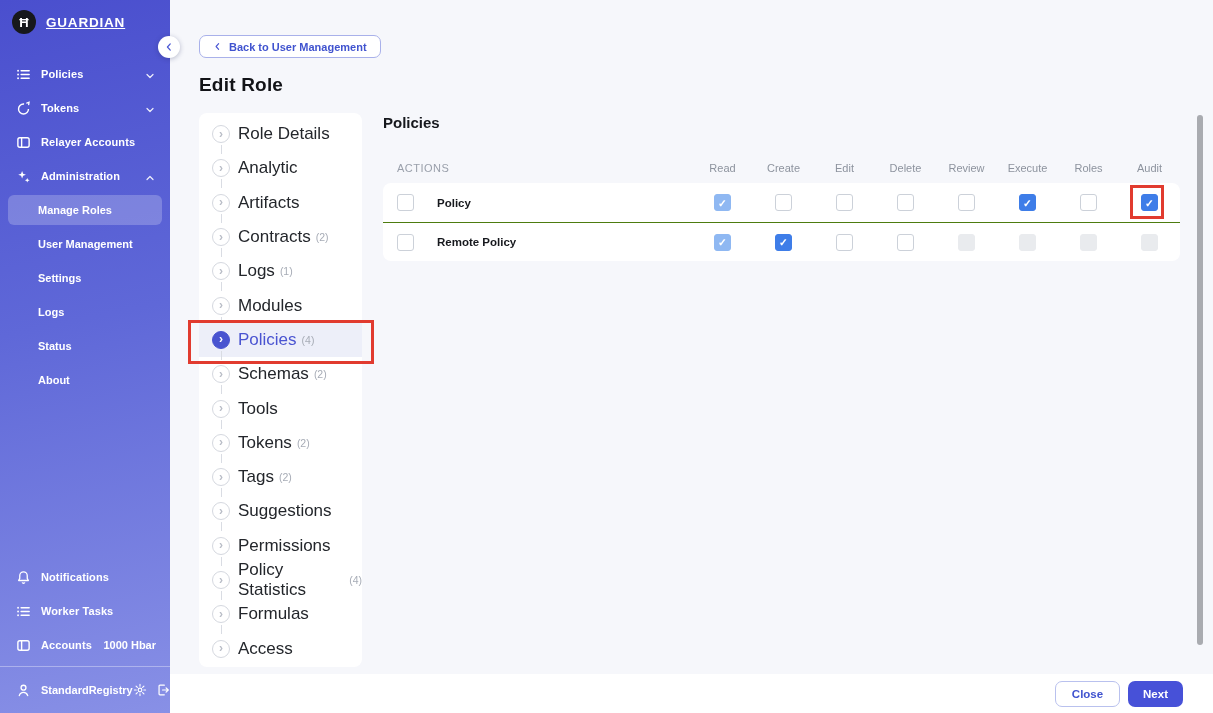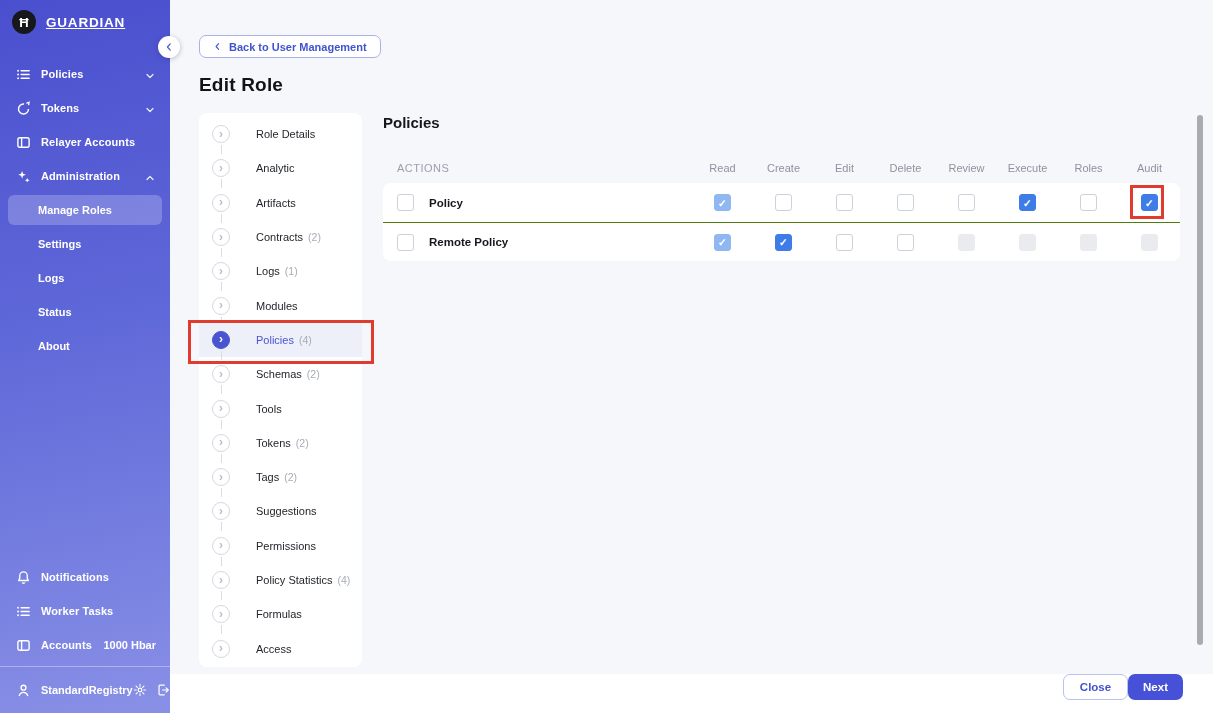--- a/index.html
+++ b/index.html
@@ -45,54 +45,54 @@
     border:1px solid #a9b1ea; border-radius:7px; display:inline-flex; align-items:center; gap:7px;
     color:#4053cf; font-size:11px; font-weight:600; cursor:pointer; }
   #back-btn svg { width:9px; height:9px; }
   #page-title { position:absolute; left:29px; top:74px; font-size:19px; font-weight:800; color:#121317; letter-spacing:0.2px; }
 
   
   #steps-card { position:absolute; left:29px; top:113px; width:163px; height:554px; background:#fff; border-radius:8px; padding-top:4px; }
   .step { position:relative; height:34.3px; display:flex; align-items:center; padding-left:13px; cursor:pointer; }
   .step .scircle { width:18px; height:18px; border-radius:50%; border:1.5px solid #d5d8df; color:#b9bdc7;
     display:flex; align-items:center; justify-content:center; font-size:12px; font-weight:700; flex:0 0 18px; line-height:1; padding-bottom:1px; }
-  .step .slabel { margin-left:26px; font-size:11px; color:#23262b; }
+  .step .slabel { margin-left:8px; font-size:17px; color:#23262b; }
   .step .scount { margin-left:5px; font-size:10.5px; color:#a7acb6; }
   .step .conn { position:absolute; left:21.5px; top:calc(50% + 11px); width:1px; height:9px; background:#d9dce3; }
   .step.active { background:#edeff9; }
   .step.active .scircle { background:#4954d0; border-color:#4954d0; color:#fff; }
   .step.active .slabel { color:#4a54d1; }
 
   
   #perm-title { position:absolute; left:213px; top:114px; font-size:15px; font-weight:600; color:#16181d; }
   #perm-header { position:absolute; left:213px; top:155px; width:797px; height:26px; display:grid;
     grid-template-columns:309px repeat(8,61px); align-items:center; }
   #perm-header .hactions { padding-left:14px; font-size:11px; color:#9aa0ab; letter-spacing:0.5px; }
   #perm-header .hcol { text-align:center; font-size:11px; color:#8d939e; }
   #perm-card { position:absolute; left:213px; top:183px; width:797px; background:#fff; border-radius:8px; overflow:hidden; }
   .perm-row { display:grid; grid-template-columns:309px repeat(8,61px); align-items:center; height:39px; }
   .perm-row + .perm-row { border-top:1px solid #4d7c0f; }
   .perm-row .rowhead { display:flex; align-items:center; padding-left:14px; }
-  .perm-row .rowhead .rlabel { margin-left:15px; font-size:11.5px; font-weight:600; color:#16181d; }
+  .perm-row .rowhead .rlabel { margin-left:23px; font-size:11.5px; font-weight:600; color:#16181d; }
   .perm-row .cellwrap { display:flex; align-items:center; justify-content:center; }
 
   .cb { width:17px; height:17px; border-radius:3px; border:1.5px solid #ccd1d9; background:#fff;
     display:flex; align-items:center; justify-content:center; font-size:10.5px; font-weight:700; color:#fff; cursor:pointer; }
   .cb.checked { background:#3e7de8; border-color:#3e7de8; }
   .cb.checked-disabled { background:#8fb8f2; border-color:#8fb8f2; cursor:default; }
   .cb.disabled { background:#e9ebee; border-color:#e9ebee; cursor:default; }
 
   
   .anno { position:absolute; border:3px solid #e13b2f; pointer-events:none; z-index:4; }
   #anno-step { left:18px; top:320px; width:186px; height:44px; }
   #anno-audit { left:960px; top:185px; width:34px; height:34px; }
 
   
   #footer { position:absolute; left:0; bottom:0; width:100%; height:39px; background:#fff;
-    display:flex; justify-content:flex-end; gap:0; padding-right:30px; }
+    display:flex; align-items:center; justify-content:flex-end; gap:8px; padding-right:30px; }
   #close-btn { width:65px; height:26px; background:#fff; border:1px solid #b9c1ee; border-radius:7px;
     color:#4053cf; font-size:11.5px; font-weight:600; cursor:pointer; font-family:inherit; }
   #next-btn { width:55px; height:26px; background:#4751d8; border:none; border-radius:7px;
     color:#fff; font-size:11.5px; font-weight:600; cursor:pointer; font-family:inherit; }
 
   #scroll-thumb { position:absolute; left:1027px; top:115px; width:6px; height:530px; background:#a9abb0; border-radius:3px; cursor:grab; }
 </style>
 </head>
 <body>
 
@@ -145,20 +145,21 @@
               <path d="M6.5 2l1.1 3 3 1.1-3 1.1-1.1 3-1.1-3-3-1.1 3-1.1z" fill="#fff"></path>
               <path d="M12 9.5l.7 1.8 1.8.7-1.8.7-.7 1.8-.7-1.8-1.8-.7 1.8-.7z" fill="#fff"></path>
             </svg>
           </span>
           <span class="nlabel">Administration</span>
           <span class="nchev"><svg viewBox="0 0 16 16" fill="none">
               <path d="M4 10l4-4 4 4" stroke="#fff" stroke-width="1.6" stroke-linecap="round" stroke-linejoin="round"></path>
             </svg></span>
         </div>
         <div class="nav-sub active">Manage Roles</div>
+        <div class="nav-sub">User Management</div>
         <div class="nav-sub">Settings</div>
         <div class="nav-sub">Logs</div>
         <div class="nav-sub">Status</div>
         <div class="nav-sub">About</div>
       </div>
     <div id="nav-bottom">
         <div class="nav-item">
           <span class="nicon">
             <svg viewBox="0 0 16 16" fill="none">
               <path d="M8 2a4 4 0 0 0-4 4v3L2.8 11.2h10.4L12 9V6a4 4 0 0 0-4-4z" stroke="#fff" stroke-width="1.4" stroke-linejoin="round"></path>

